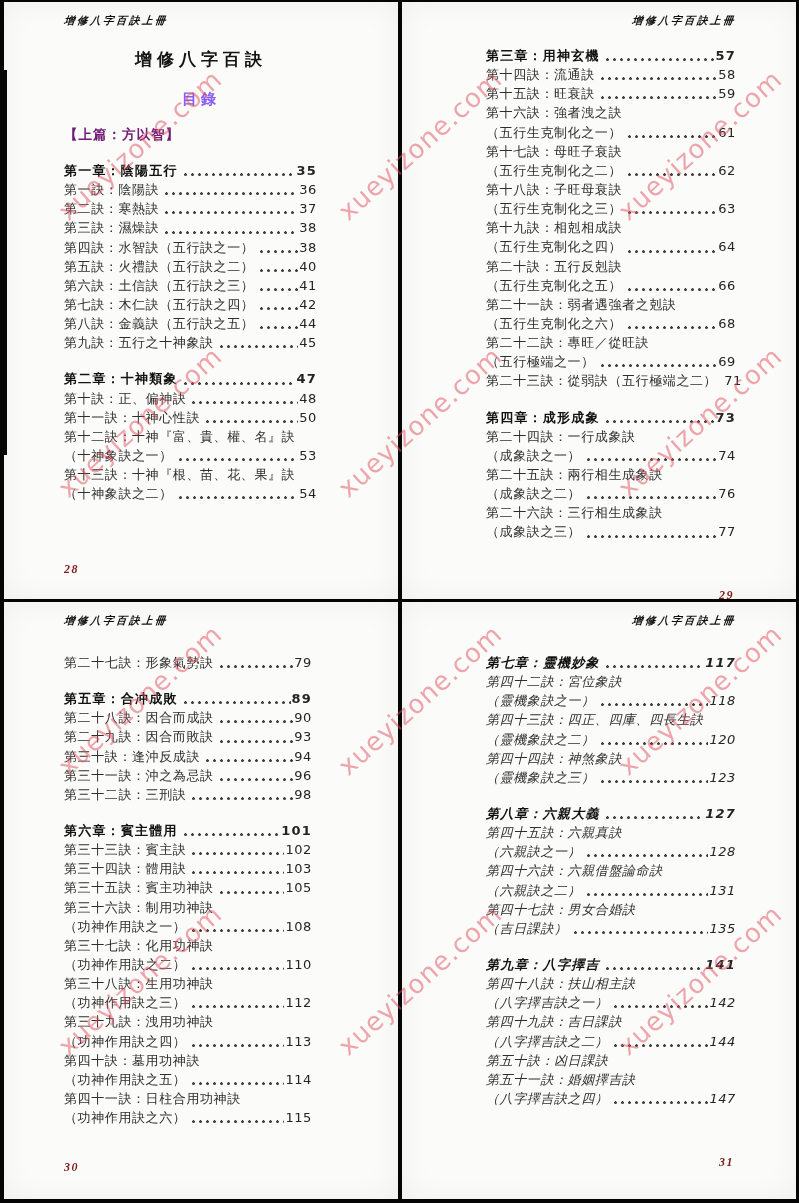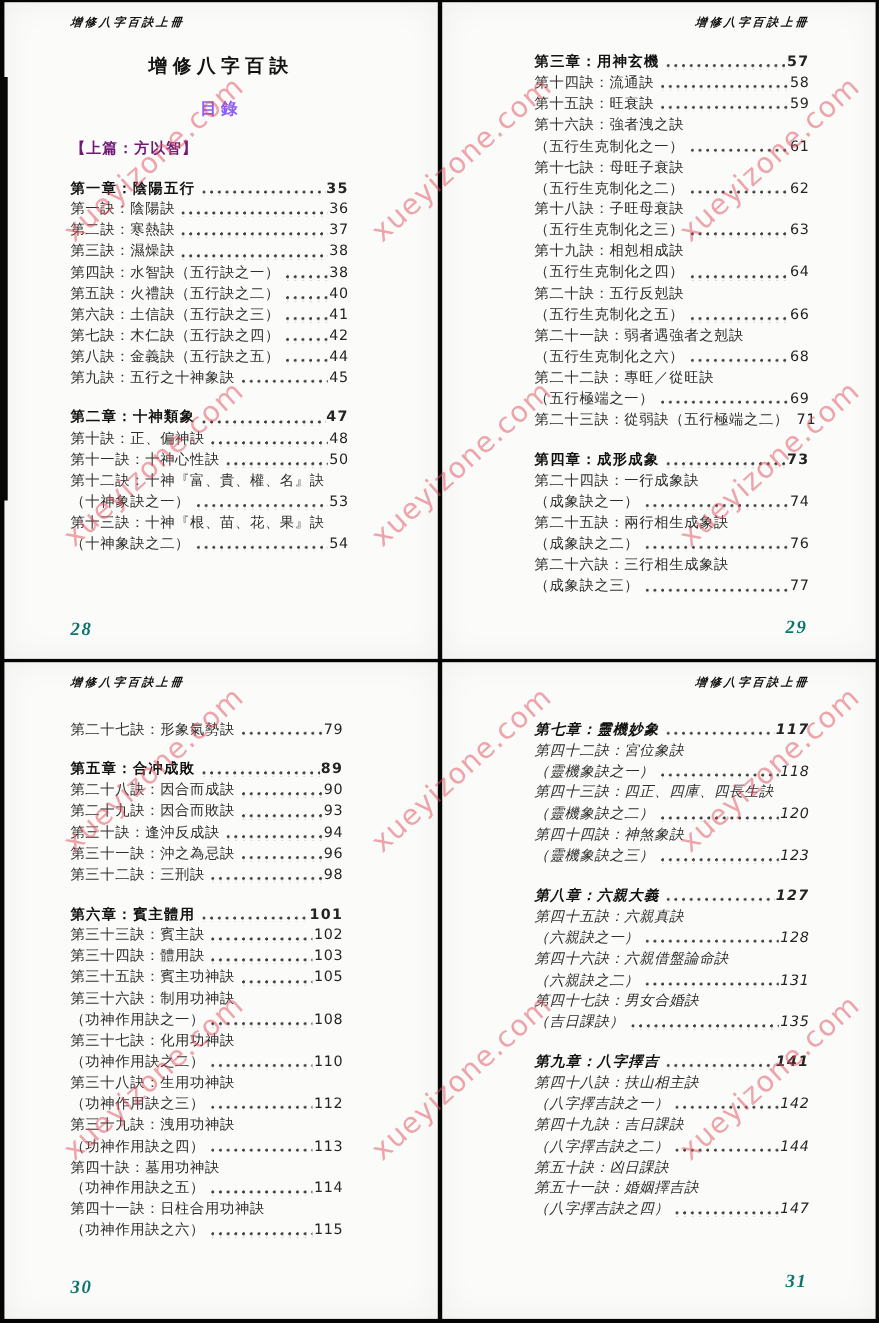--- a/index.html
+++ b/index.html
@@ -69,24 +69,24 @@
     height:5px;margin:0 1px 3px 6px;
     background-image:radial-gradient(circle at 1.5px 1.6px,#3f3f3f 1.15px,transparent 1.6px);
     background-size:7px 5px;background-repeat:repeat-x;background-position:left bottom;
   }
   .row .pg{flex:0 0 auto;font-size:13px;color:#242424;}
 
   .folio{
     position:absolute;
     font-family:"Liberation Serif",serif;
     font-style:italic;font-weight:700;
-    font-size:17px;letter-spacing:1.5px;color:#0f766e;
+    font-size:12px;letter-spacing:1.5px;color:#7f1d1d;
   }
   .f28{left:60px;top:560px;}
-  .f29{right:62px;top:558px;text-align:center;}
+  .f29{right:62px;top:586px;text-align:center;}
   .f30{left:60px;top:558px;}
   .f31{right:62px;top:553px;}
 
   .watermarks{position:absolute;left:0;top:0;width:100%;height:100%;z-index:6;pointer-events:none;}
   .wm{
     position:absolute;
     transform:translate(-50%,-50%) rotate(-42deg);
     font-size:26px;letter-spacing:1px;
     font-family:"DejaVu Sans",sans-serif;
     white-space:nowrap;

